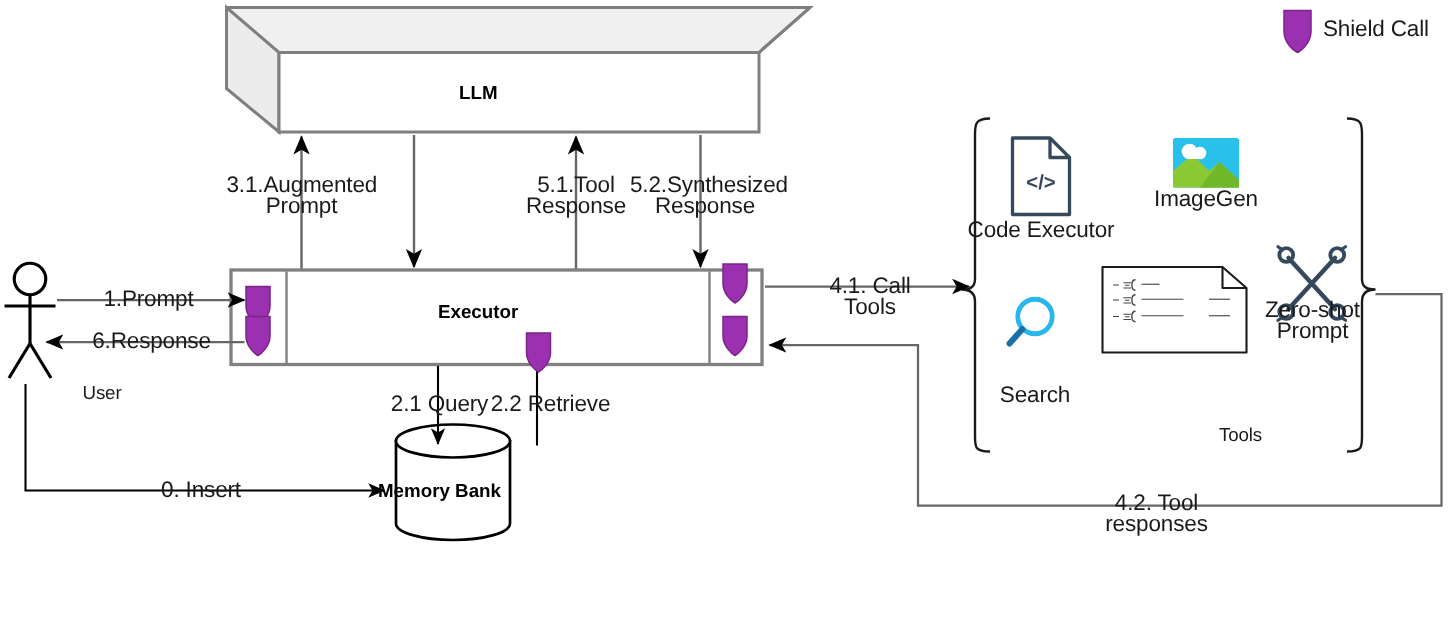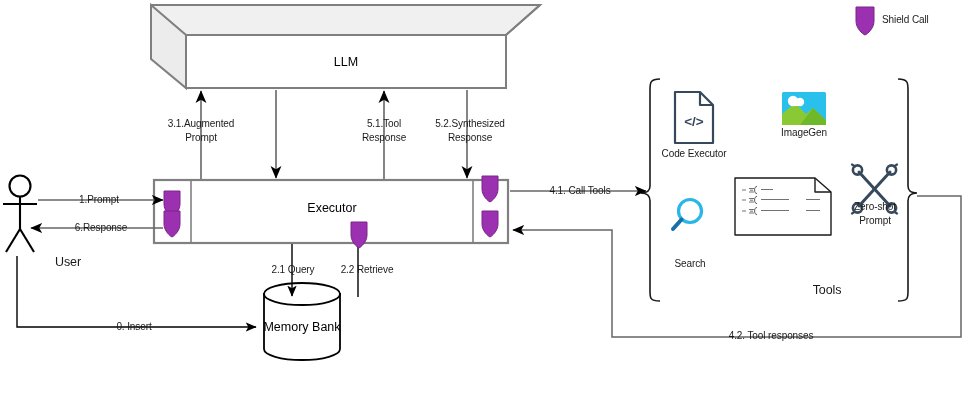--- a/index.html
+++ b/index.html
@@ -11,34 +11,33 @@
   }
   #canvas {
     position: relative;
     width: 970px;
     height: 411px;
     background: #ffffff;
     overflow: hidden;
   }
   .lbl {
     position: absolute;
-    font-size: 10px;
+    font-size: 15px;
     color: #1a1a1a;
     line-height: 13.5px;
     text-align: center;
     white-space: pre-line;
     letter-spacing: -0.1px;
   }
   .lbl.bold { font-weight: normal; margin-left: 47px; }
   .boxtitle {
     position: absolute;
     font-size: 12.5px;
-    font-weight: normal;
+    font-weight: bold;
     color: #000;
-    text-align: center;
   }
   svg.layer {
     position: absolute;
     left: 0; top: 0;
     width: 970px; height: 411px;
     pointer-events: none;
   }
   .caption {
     position: absolute;
     font-size: 15px;

